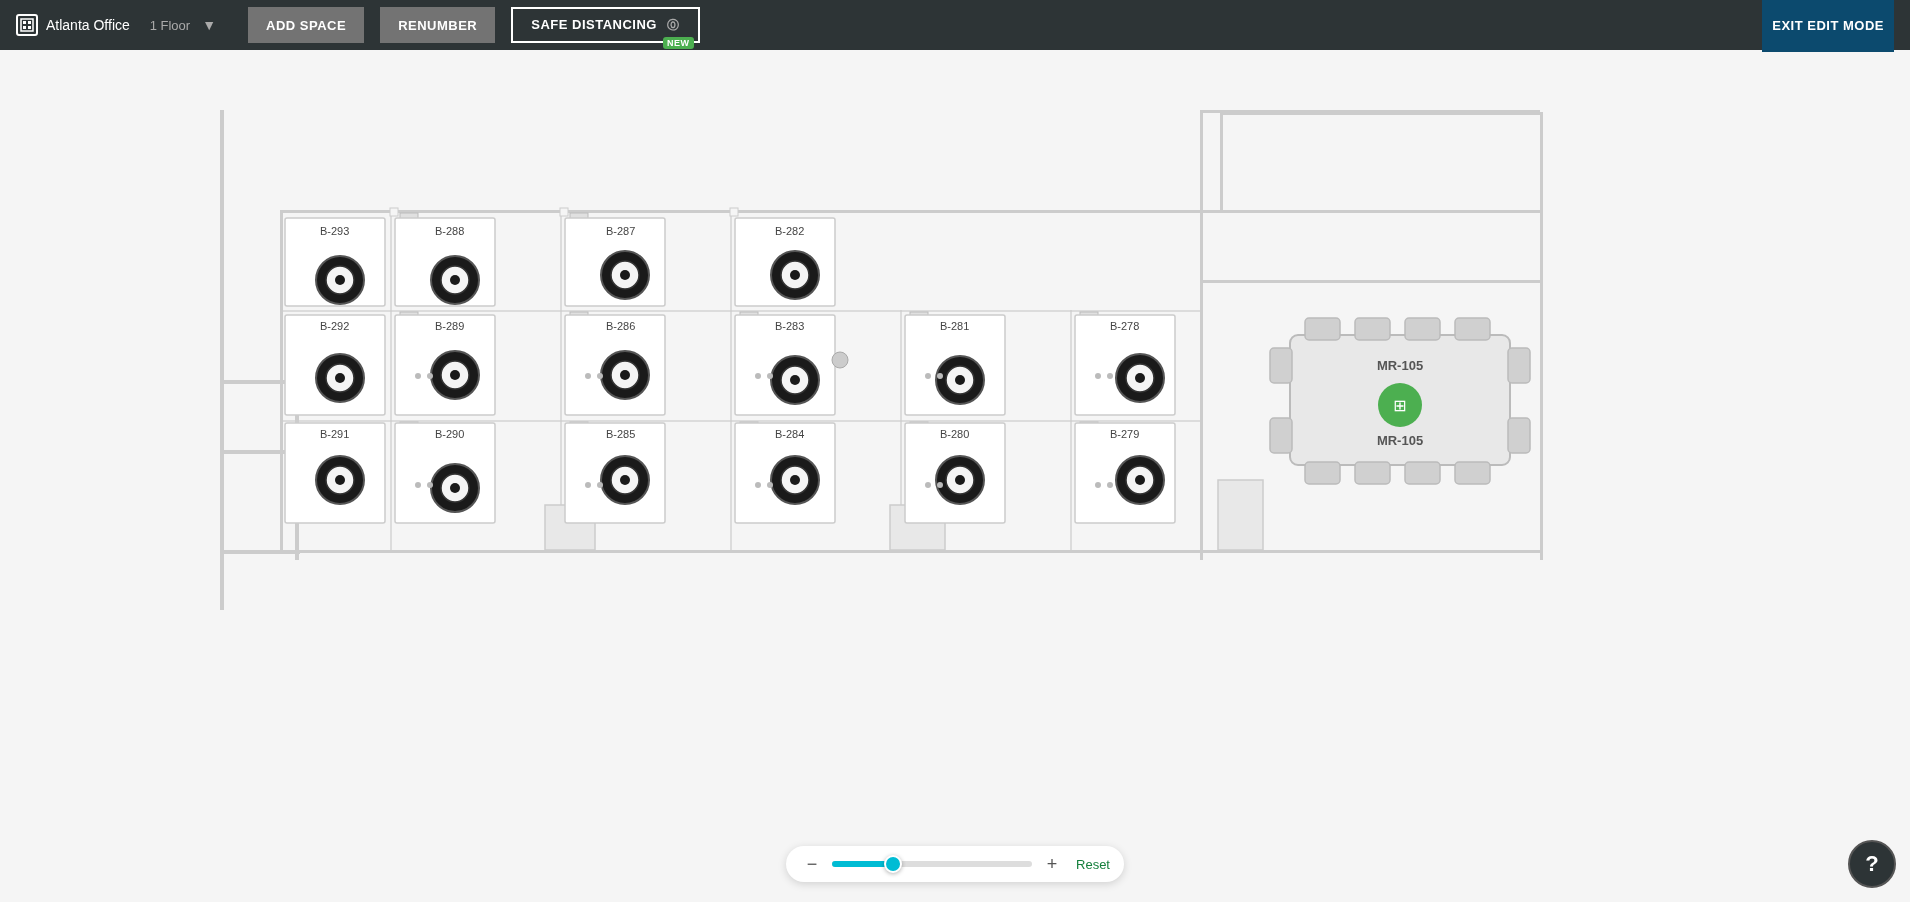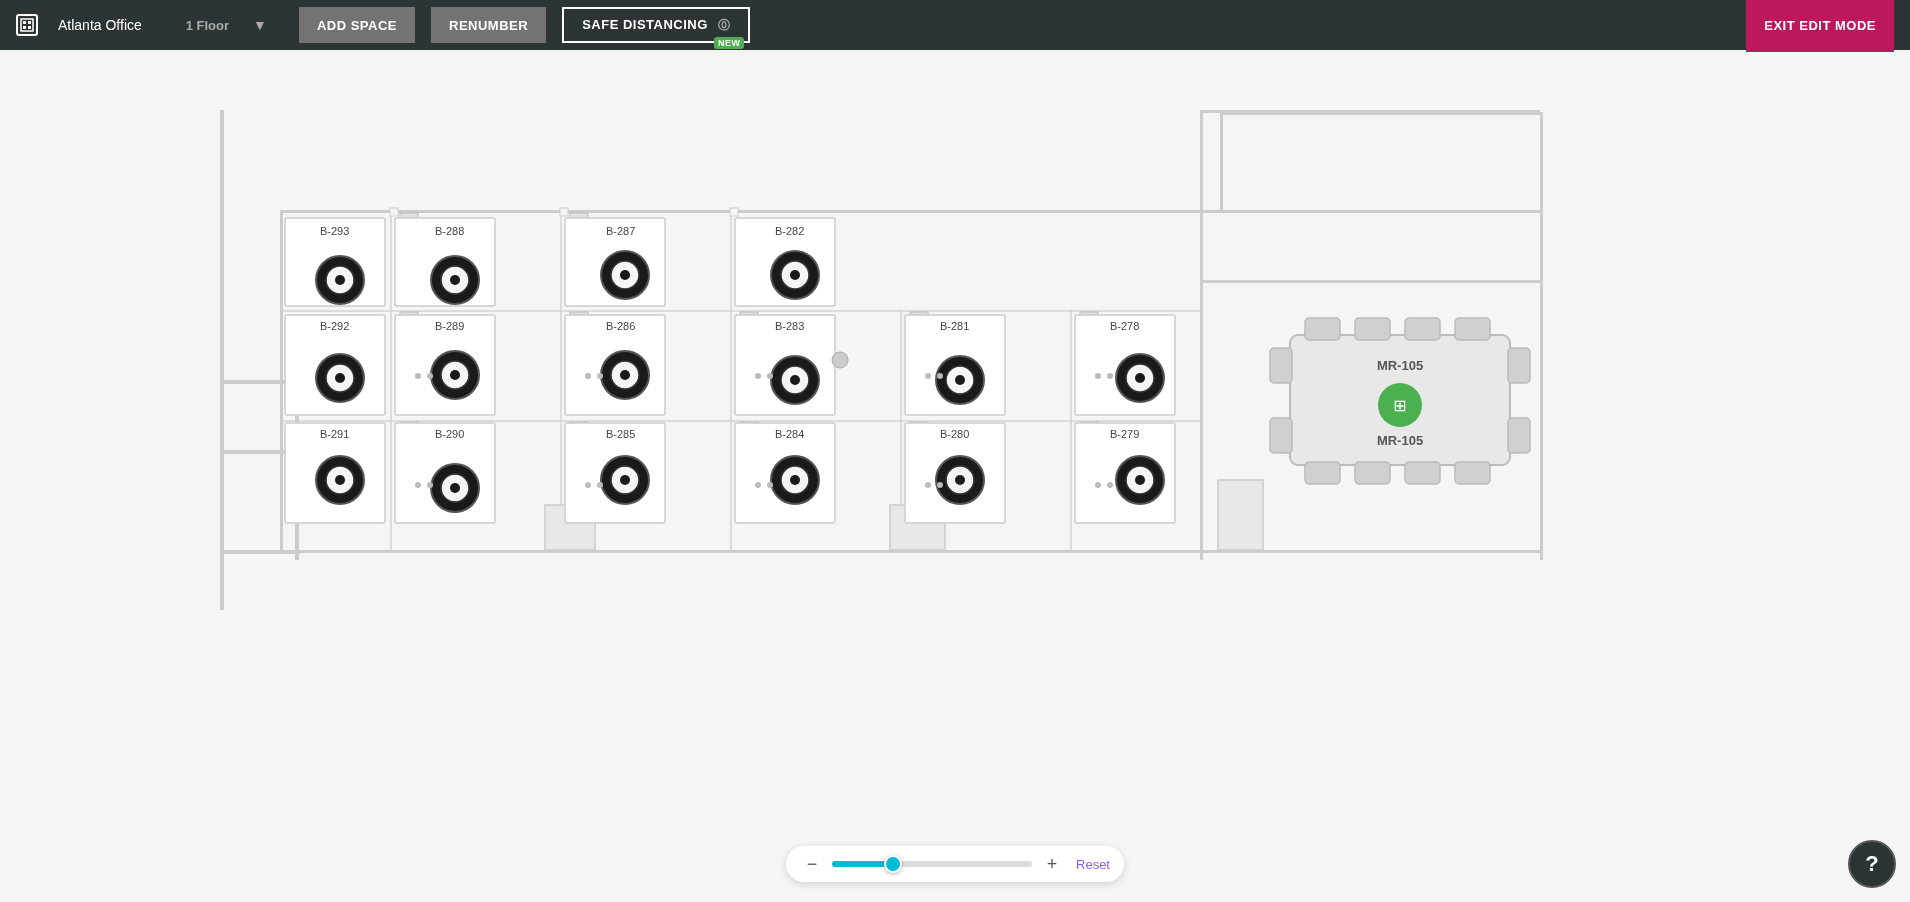--- a/index.html
+++ b/index.html
@@ -10,29 +10,29 @@
       position: absolute;
       top: 0; left: 0; right: 0;
       height: 50px;
       background: #2d3436;
       display: flex;
       align-items: center;
       padding: 0 16px;
       z-index: 100;
     }
     .header-logo {
-      display: flex; align-items: center; gap: 20px;
+      display: flex; align-items: center; gap: 8px;
       color: #fff; font-size: 14px; font-weight: 500;
     }
     .header-logo-icon {
       width: 22px; height: 22px; border: 2px solid #fff; border-radius: 3px;
       display: flex; align-items: center; justify-content: center;
       color: #fff; font-size: 10px;
     }
-    .floor-label { color: #aaa; font-size: 13px; font-weight: bold; }
+    .floor-label { color: #aaa; font-size: 13px; }
     .dropdown-arrow {
       color: #aaa; margin-left: 4px; cursor: pointer;
     }
     .header-spacer { flex: 1; }
     .header-btn {
       background: #737373; color: #fff; border: none; padding: 8px 18px;
       font-size: 13px; font-weight: 600; cursor: pointer; letter-spacing: 0.5px;
       text-transform: uppercase; margin-left: 8px; height: 36px;
     }
     .safe-distancing-btn {
@@ -40,21 +40,21 @@
       padding: 6px 18px; font-size: 13px; font-weight: 600; cursor: pointer;
       letter-spacing: 0.5px; text-transform: uppercase; margin-left: 8px;
       height: 36px; position: relative;
     }
     .new-badge {
       position: absolute; top: -8px; right: 4px;
       background: #4caf50; color: #fff; font-size: 9px; font-weight: 700;
       padding: 1px 4px; border-radius: 3px; margin-top: 36px;
     }
     .exit-btn {
-      background: #be185d; color: #fff; border: none; padding: 8px 18px;
+      background: #0c4a6e; color: #fff; border: none; padding: 8px 10px;
       font-size: 13px; font-weight: 600; cursor: pointer; letter-spacing: 0.5px;
       text-transform: uppercase; margin-left: auto; height: 53px;
     }
 
     
     #floorplan {
       position: absolute;
       top: 50px; left: 0; right: 0; bottom: 0;
       background: #f8f8f8;
       overflow: hidden;
@@ -89,21 +89,21 @@
       width: 200px; height: 6px; background: #ddd; border-radius: 3px; position: relative;
     }
     .zoom-slider-fill {
       width: 60px; height: 6px; background: #00bcd4; border-radius: 3px; position: absolute; left: 0;
     }
     .zoom-slider-thumb {
       width: 18px; height: 18px; background: #00bcd4; border-radius: 50%; position: absolute;
       top: -6px; left: 52px; border: 2px solid #fff; box-shadow: 0 1px 4px rgba(0,0,0,0.3);
     }
     .zoom-reset-btn {
-      background: none; border: none; color: #8b5cf6; font-size: 13px; cursor: pointer; margin-left: 4px;
+      background: none; border: none; color: #15803d; font-size: 13px; cursor: pointer; margin-left: 4px;
     }
 
     
     #help-btn {
       position: absolute;
       bottom: 14px; right: 14px;
       width: 48px; height: 48px;
       border-radius: 50%;
       background: #2d3436;
       border: 2px solid #555;

